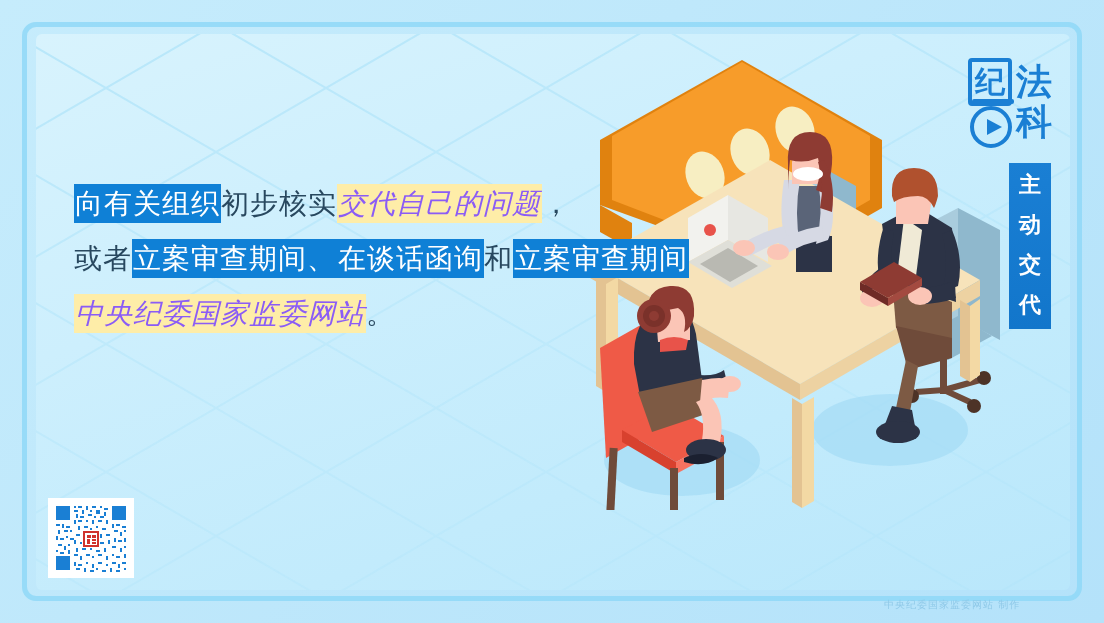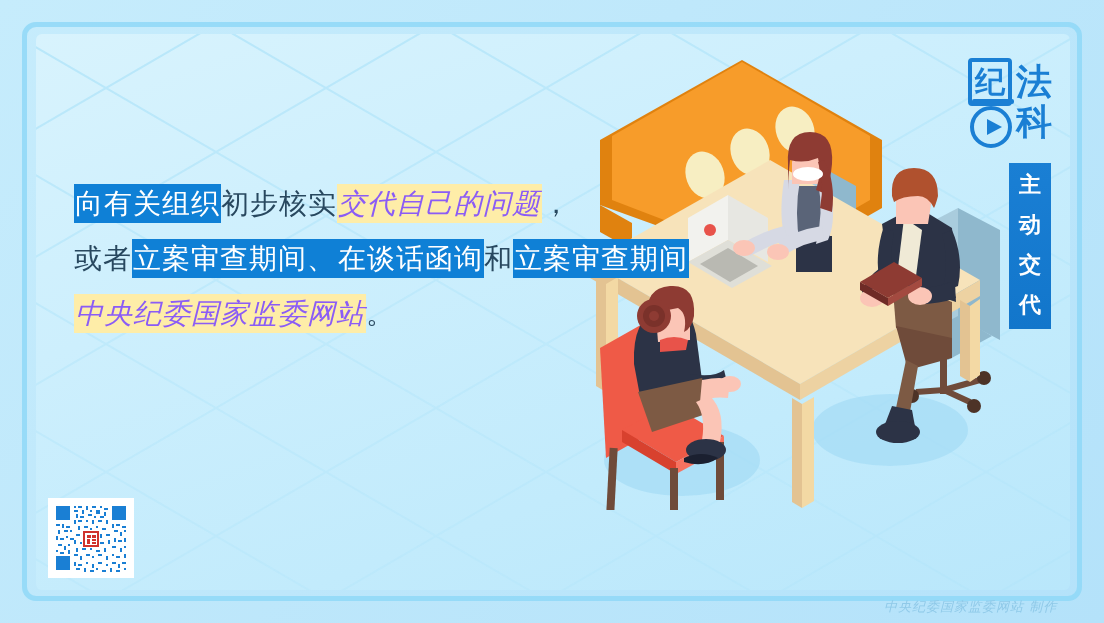--- a/index.html
+++ b/index.html
@@ -83,23 +83,22 @@
   .banner span{display:block;}
   
   .qr{
     position:absolute;left:48px;top:498px;width:86px;height:80px;
     background:#ffffff;padding:4px;box-sizing:border-box;
   }
   .qr svg{display:block;}
   
   .credit{
     position:absolute;left:884px;top:598px;
-    color:#8fc9e8;font-size:13px;letter-spacing:1px;
+    color:#8fc9e8;font-size:10px;letter-spacing:1px;
     font-family:"DejaVu Sans","Liberation Sans",sans-serif;
-    font-style:italic;
   }
   
   .illus{position:absolute;left:560px;top:40px;width:470px;height:470px;}
 </style>
 </head>
 <body>
 
 <div class="poster">
 
   <div class="frame-outer"></div>

